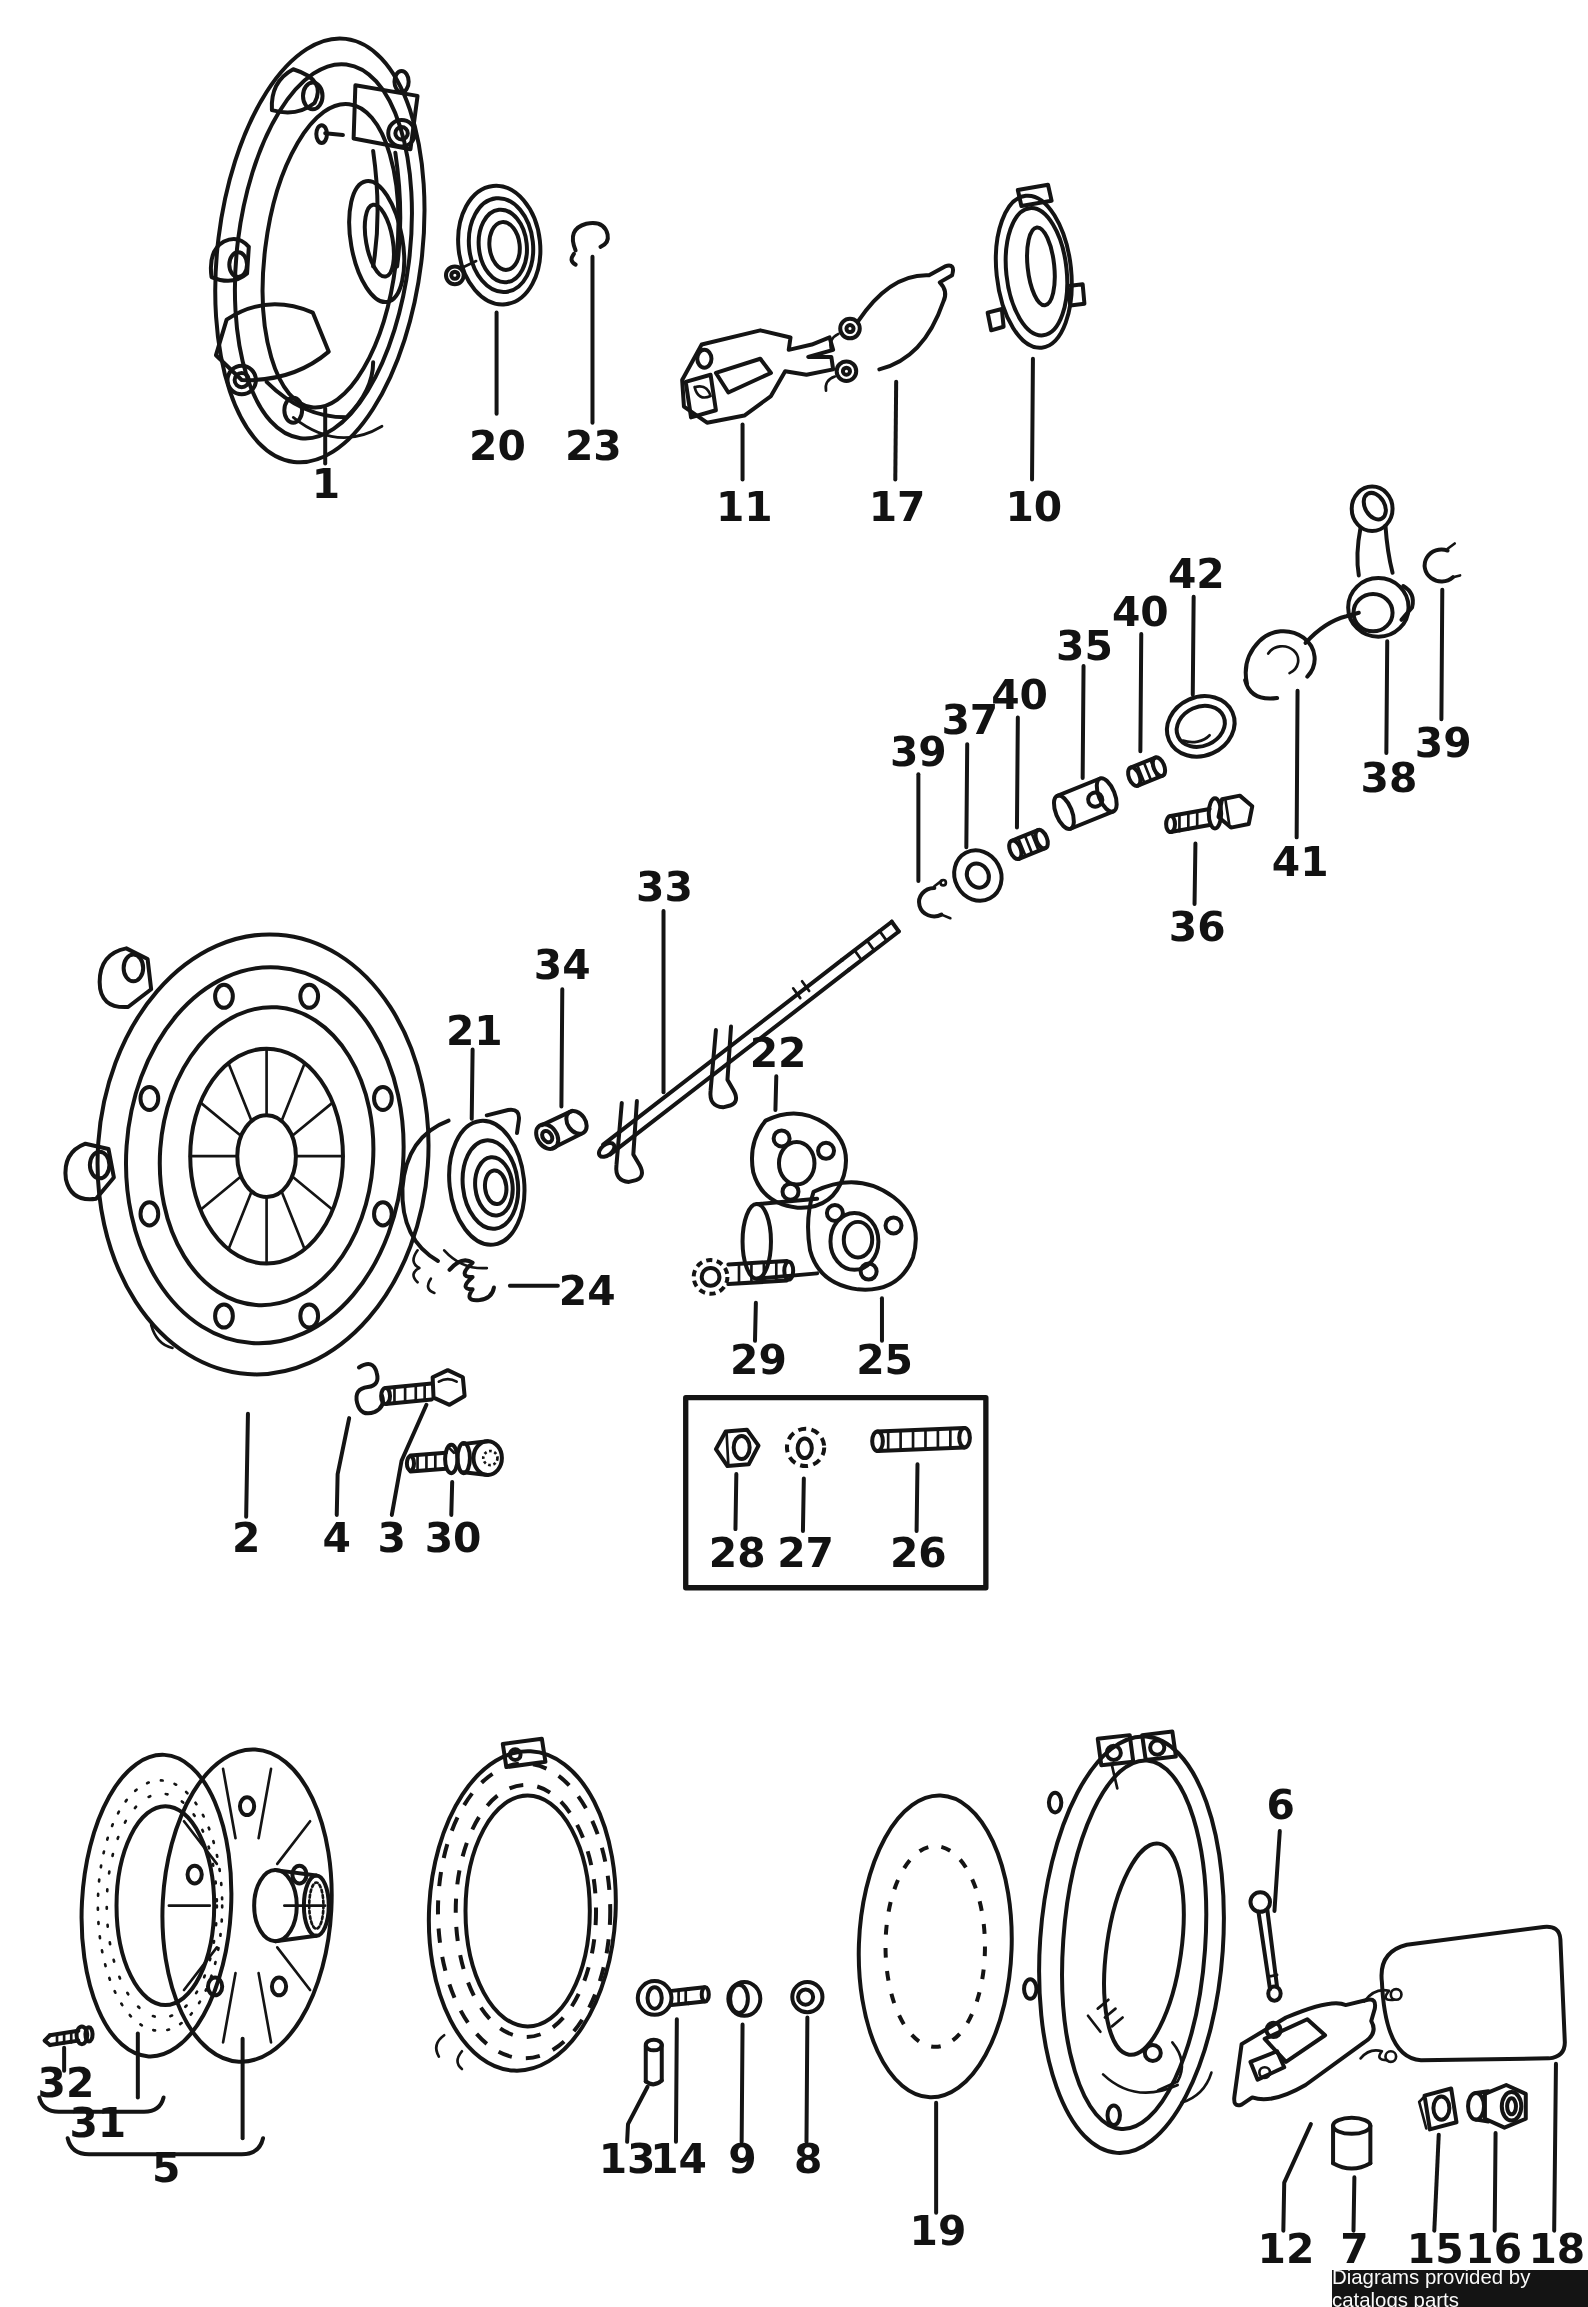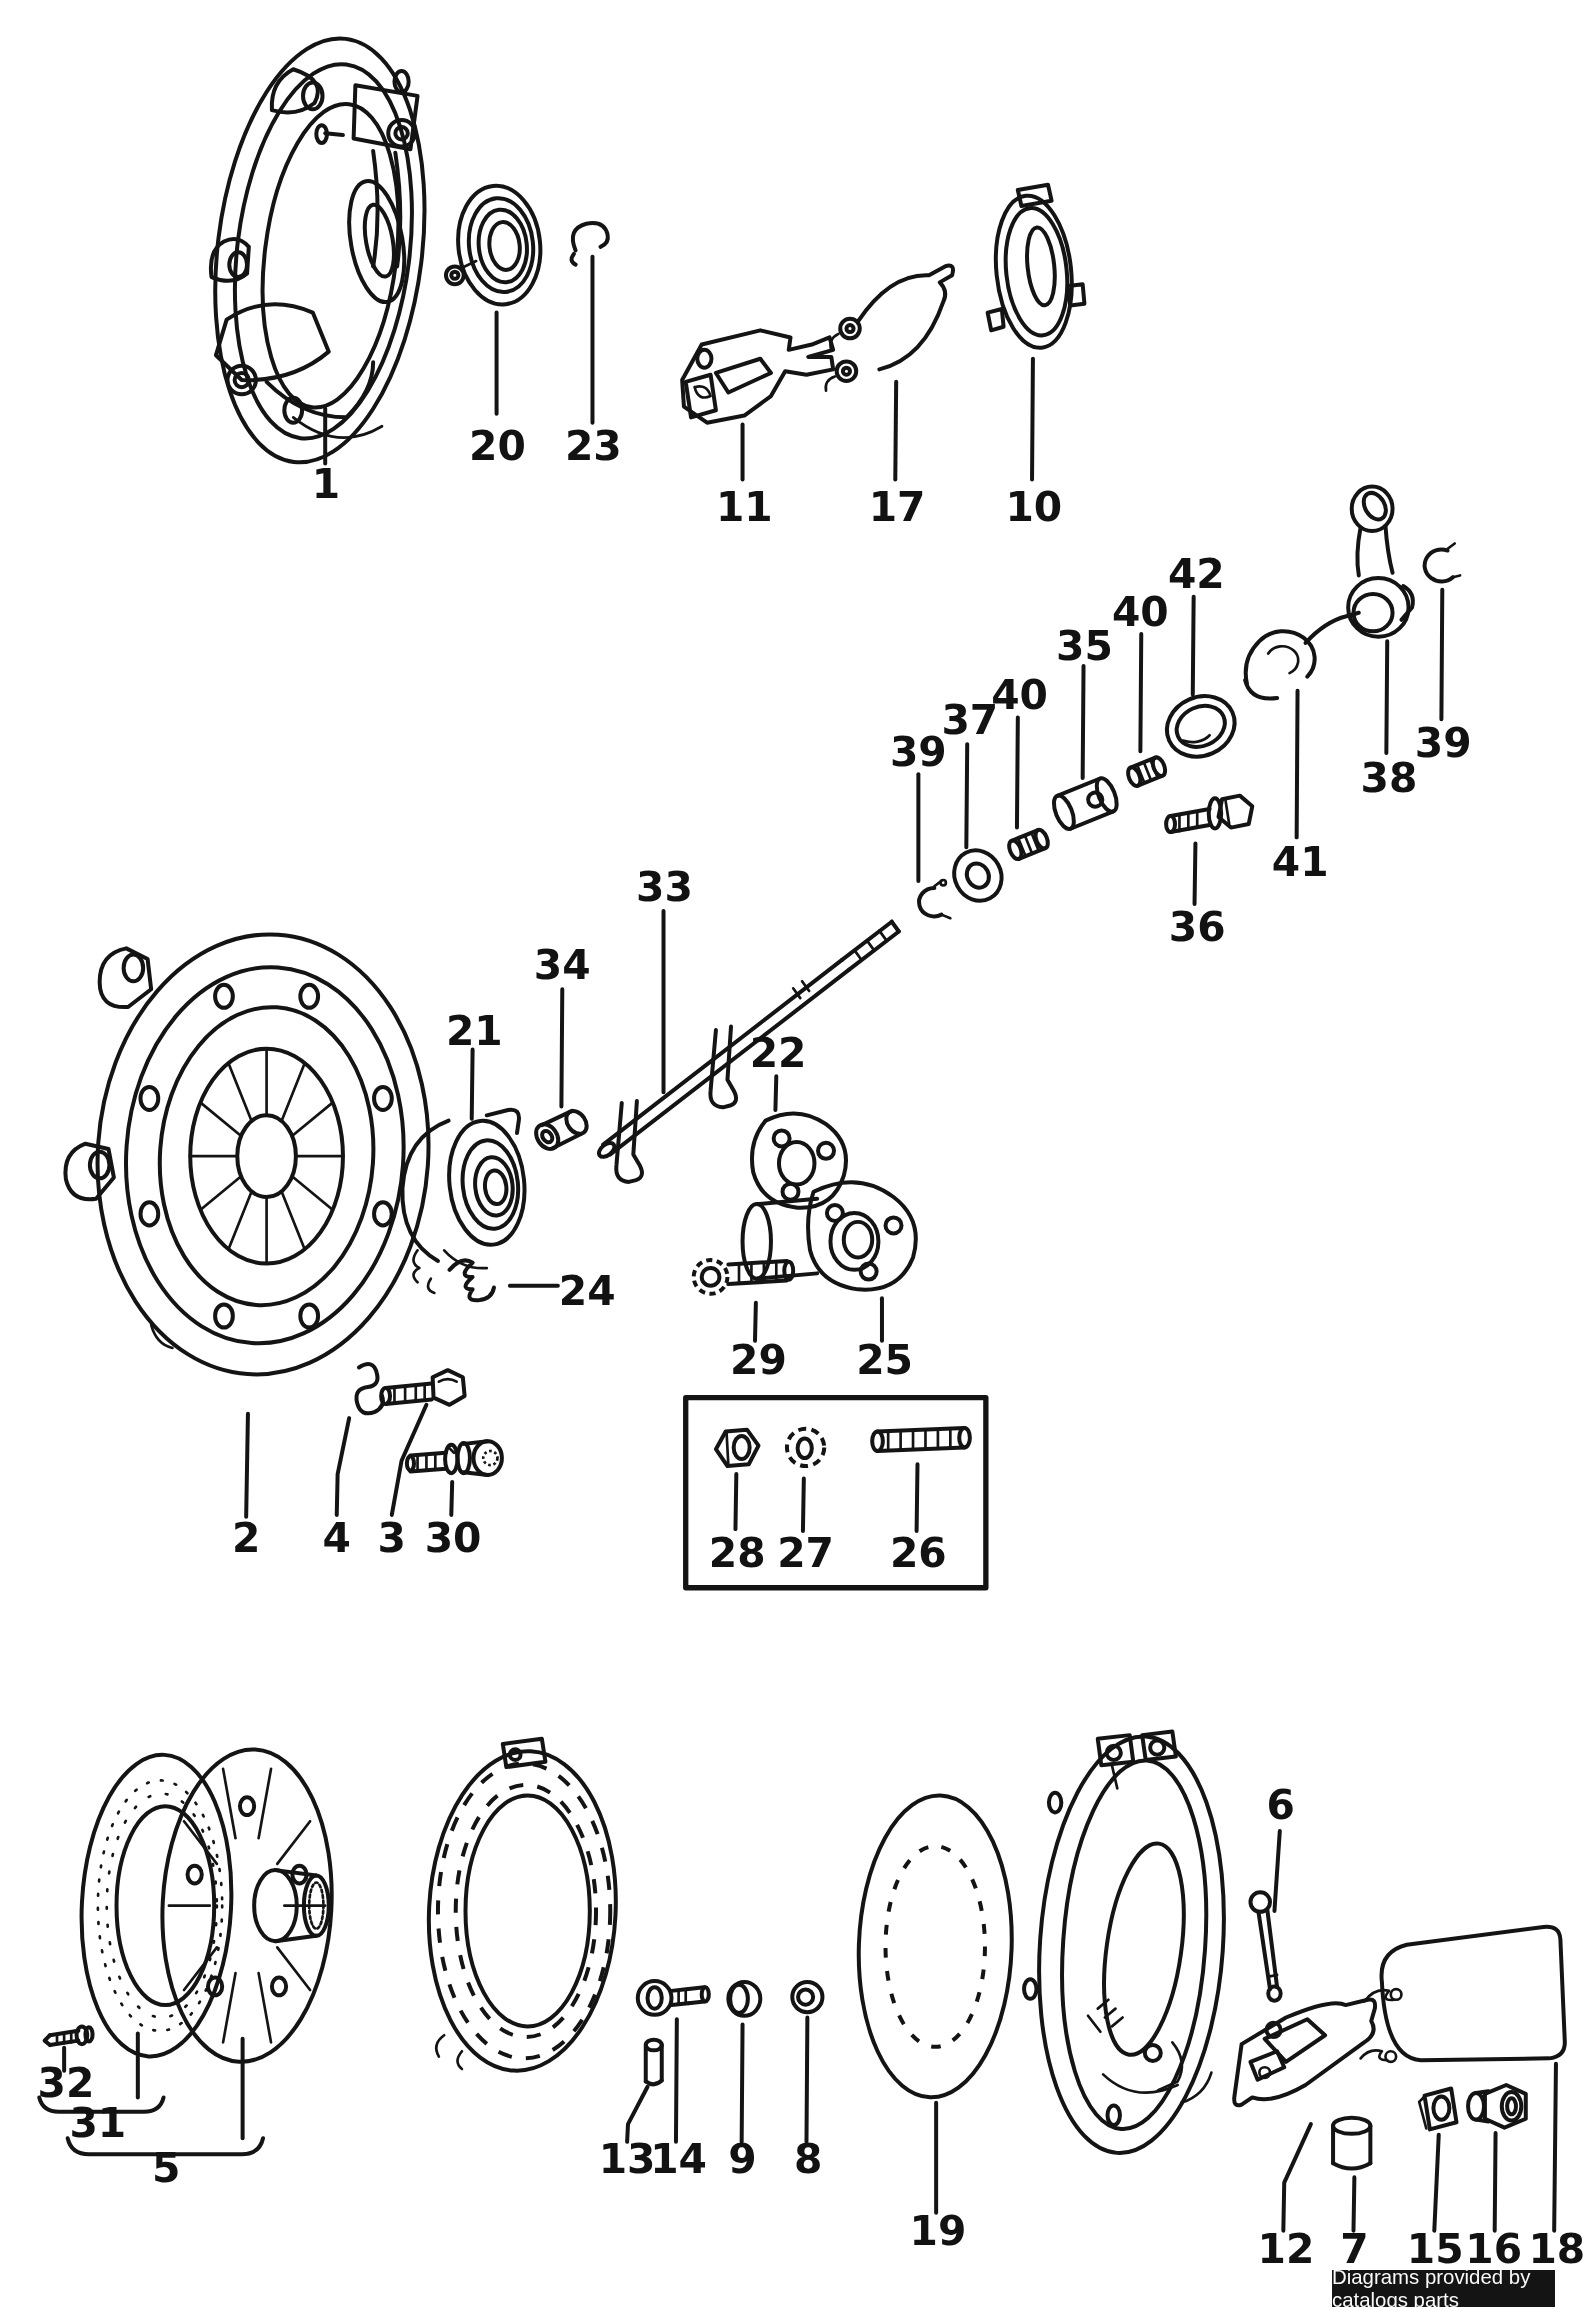--- a/index.html
+++ b/index.html
@@ -7,21 +7,21 @@
         font-family:"DejaVu Sans","Liberation Sans",sans-serif;}
   svg.diagram{position:absolute;left:0;top:0;width:1589px;height:2307px;}
   svg.diagram *{fill:none;stroke:#141414;stroke-width:4.5;stroke-linecap:round;stroke-linejoin:round;}
   svg.diagram .thin{stroke-width:3;}
   svg.diagram .thick{stroke-width:6;}
   svg.diagram .leader{stroke-width:3.4;}
   svg.diagram .dots{stroke-width:3;stroke-linecap:round;}
   svg.diagram .teeth{stroke-linecap:butt;}
   svg.diagram text{stroke:none;fill:#121212;font-family:"DejaVu Sans","Liberation Sans",sans-serif;
         font-weight:bold;font-size:46px;text-anchor:middle;}
-  .watermark{position:absolute;left:1332px;top:2270px;width:223px;height:37px;background:#141414;
+  .watermark{position:absolute;left:1332px;top:2270px;width:257px;height:37px;background:#141414;
         color:#fafafa;display:flex;align-items:center;justify-content:center;
         font-family:"Liberation Sans","DejaVu Sans",sans-serif;font-size:20.4px;}
 </style>
 </head>
 <body>
 
 <div class="page">
 <svg class="diagram" viewBox="0 0 1789 2598">
 
   <g>

